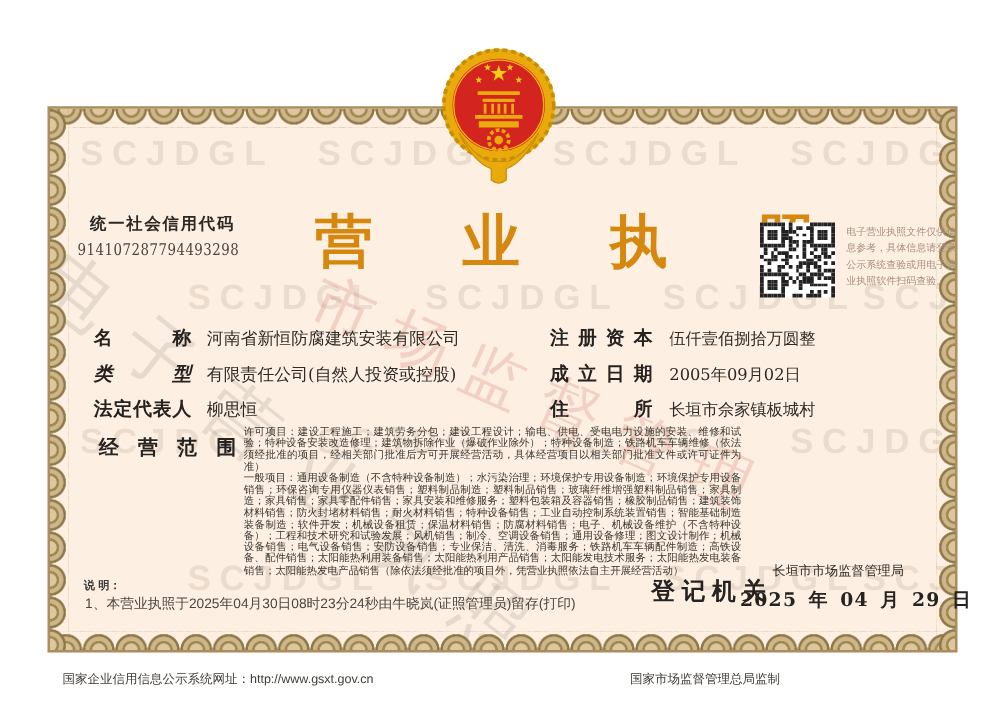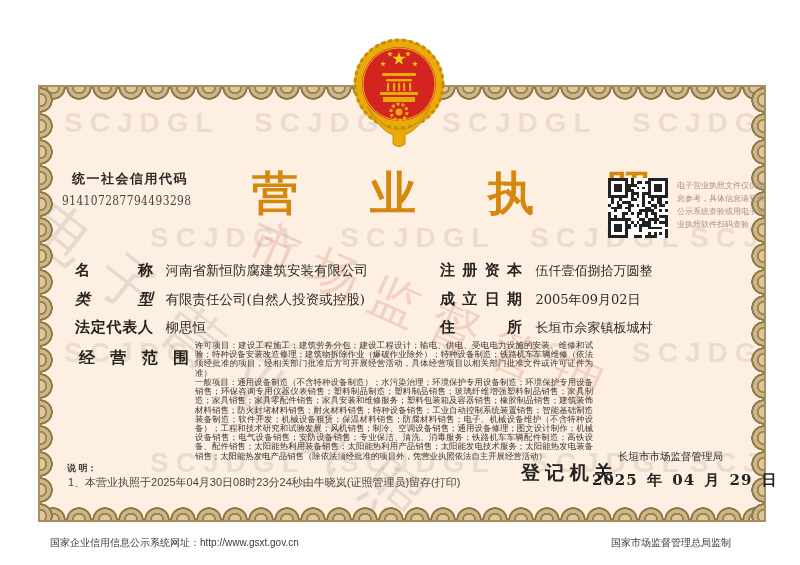--- a/index.html
+++ b/index.html
@@ -52,21 +52,21 @@
              display:inline-block;text-align:justify;text-align-last:justify;}
   #reg-value{left:618px;top:450px;font-size:10.5px;color:#2e2a26;font-family:"DejaVu Serif",serif;}
   #reg-date{left:592px;top:471px;font-size:15px;color:#262220;font-family:"DejaVu Serif",serif;
             font-weight:bold;letter-spacing:1px;word-spacing:3px;white-space:nowrap;}
 
   .note{font-size:11px;color:#4a453f;white-space:nowrap;}
   #note-head{left:67px;top:462px;font-size:9px;font-weight:bold;color:#3c3834;}
 
   .footer{top:536px;font-size:10px;color:#3f3b35;}
   #footer-left{left:50px;}
-  #footer-right{left:0;width:731px;text-align:right;}
+  #footer-right{left:0;width:624px;text-align:right;}
 
   
   #emblem{left:353px;top:34px;width:92px;height:126px;z-index:4;}
 </style>
 </head>
 <body>
 
 <div id="page">
 
   <div class="abs" id="card-bg"></div>

